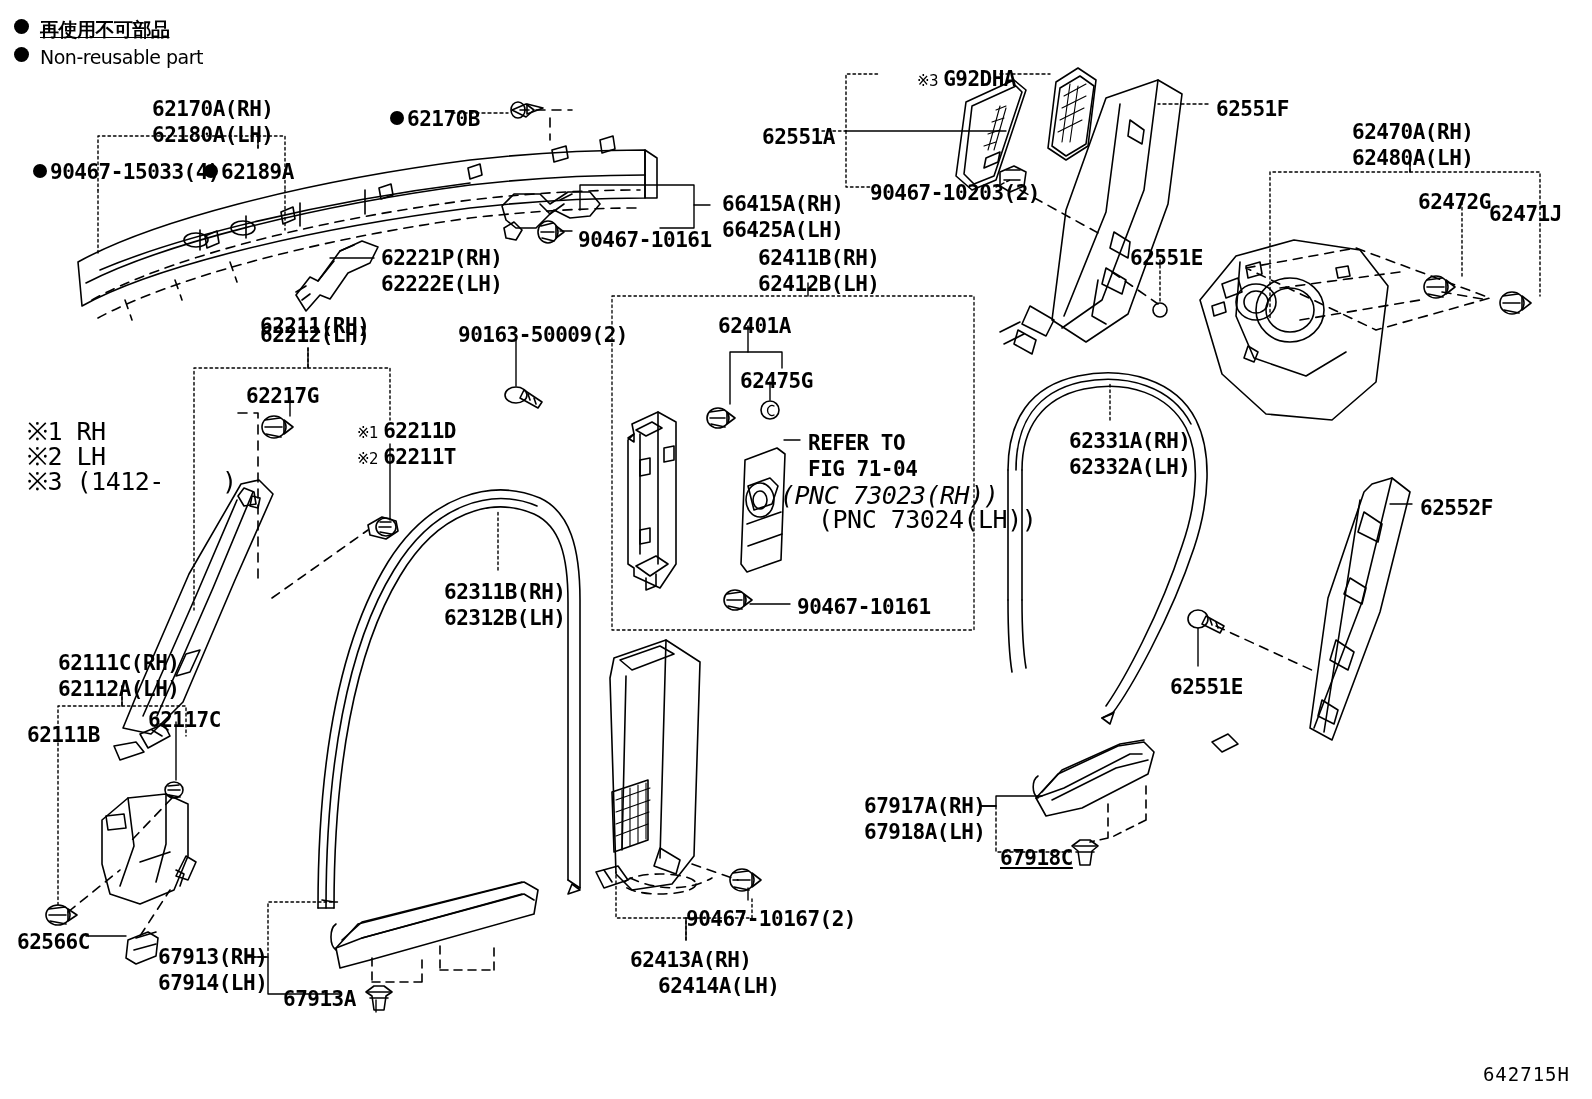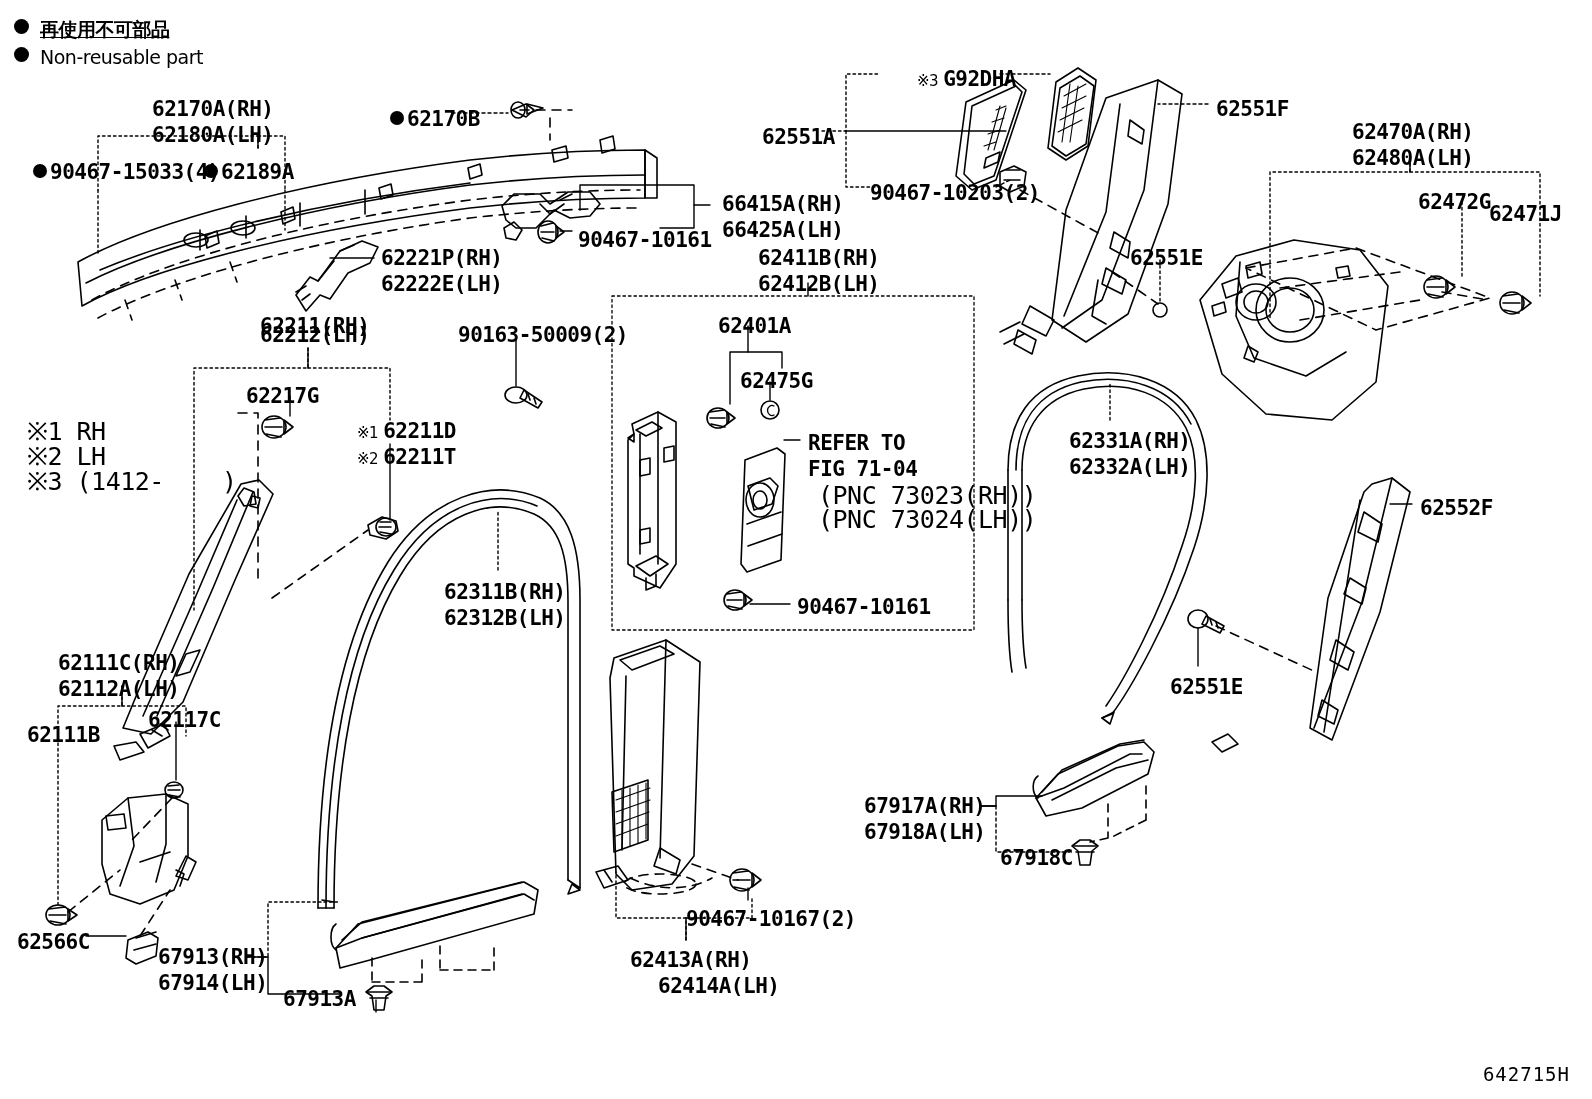--- a/index.html
+++ b/index.html
@@ -61,21 +61,21 @@
   <div class="lbl jp" style="left:40px;top:16px;text-decoration:underline;">再使用不可部品</div>
   <div class="dot" style="left:14px;top:47px;"></div>
   <div class="lbl jp nrm" style="left:40px;top:44px;font-weight:normal;">Non-reusable part</div>
 
   <div class="lbl sm nrm" style="left:27px;top:420px;"><span>※1</span> <span>RH</span></div>
   <div class="lbl sm nrm" style="left:27px;top:445px;"><span>※2</span> <span>LH</span></div>
   <div class="lbl sm nrm" style="left:27px;top:470px;"><span>※3</span> <span>(1412-    )</span></div>
 
   <div class="lbl" style="left:808px;top:430px;">REFER TO</div>
   <div class="lbl" style="left:808px;top:456px;">FIG 71-04</div>
-  <div class="lbl sm nrm" style="left:818px;top:484px;">(PNC 73023(RH))</div>
+  <div class="lbl sm nrm" style="left:780px;top:484px;font-style:italic;">(PNC 73023(RH))</div>
   <div class="lbl sm nrm" style="left:818px;top:508px;">(PNC 73024(LH))</div>
 
   <div id="part-labels">
       <div class="lbl" style="left: 152px; top: 96px;"><span>62170A(RH)</span></div>
       <div class="lbl" style="left: 152px; top: 122px;"><span>62180A(LH)</span></div>
       <div class="lbl" style="left: 33px; top: 159px;"><span style="display: inline-block; width: 14px; height: 14px; border-radius: 50%; background: rgb(0, 0, 0); vertical-align: middle; margin-right: 3px; position: relative; top: -2px;"></span><span>90467-15033(4)</span></div>
       <div class="lbl" style="left: 204px; top: 159px;"><span style="display: inline-block; width: 14px; height: 14px; border-radius: 50%; background: rgb(0, 0, 0); vertical-align: middle; margin-right: 3px; position: relative; top: -2px;"></span><span>62189A</span></div>
       <div class="lbl" style="left: 390px; top: 106px;"><span style="display: inline-block; width: 14px; height: 14px; border-radius: 50%; background: rgb(0, 0, 0); vertical-align: middle; margin-right: 3px; position: relative; top: -2px;"></span><span>62170B</span></div>
       <div class="lbl" style="left: 722px; top: 191px;"><span>66415A(RH)</span></div>
       <div class="lbl" style="left: 722px; top: 217px;"><span>66425A(LH)</span></div>
@@ -114,21 +114,21 @@
       <div class="lbl" style="left: 1352px; top: 119px;"><span>62470A(RH)</span></div>
       <div class="lbl" style="left: 1352px; top: 145px;"><span>62480A(LH)</span></div>
       <div class="lbl" style="left: 1418px; top: 189px;"><span>62472G</span></div>
       <div class="lbl" style="left: 1489px; top: 201px;"><span>62471J</span></div>
       <div class="lbl" style="left: 1069px; top: 428px;"><span>62331A(RH)</span></div>
       <div class="lbl" style="left: 1069px; top: 454px;"><span>62332A(LH)</span></div>
       <div class="lbl" style="left: 1420px; top: 495px;"><span>62552F</span></div>
       <div class="lbl" style="left: 1170px; top: 674px;"><span>62551E</span></div>
       <div class="lbl" style="left: 864px; top: 793px;"><span>67917A(RH)</span></div>
       <div class="lbl" style="left: 864px; top: 819px;"><span>67918A(LH)</span></div>
-      <div class="lbl" style="left: 1000px; top: 845px;"><span>67918C</span></div>
+      <div class="lbl" style="left: 1000px; top: 845px; text-decoration: underline;"><span>67918C</span></div>
     </div>
 
   <svg class="svgroot" viewBox="0 0 1592 1099">
     <g fill="none" stroke="#000" stroke-width="1.6" stroke-linejoin="round" stroke-linecap="round">
 
       <g>
         <path d="M78,262 C150,222 300,182 470,160 C540,152 600,150 645,150 L645,198 C600,198 540,200 470,208 C300,230 150,268 82,306 Z"></path>
         <path d="M86,283 C160,245 310,206 470,185 C540,177 600,175 645,175"></path>
         <path d="M100,270 C180,236 320,202 470,183"></path>
 

